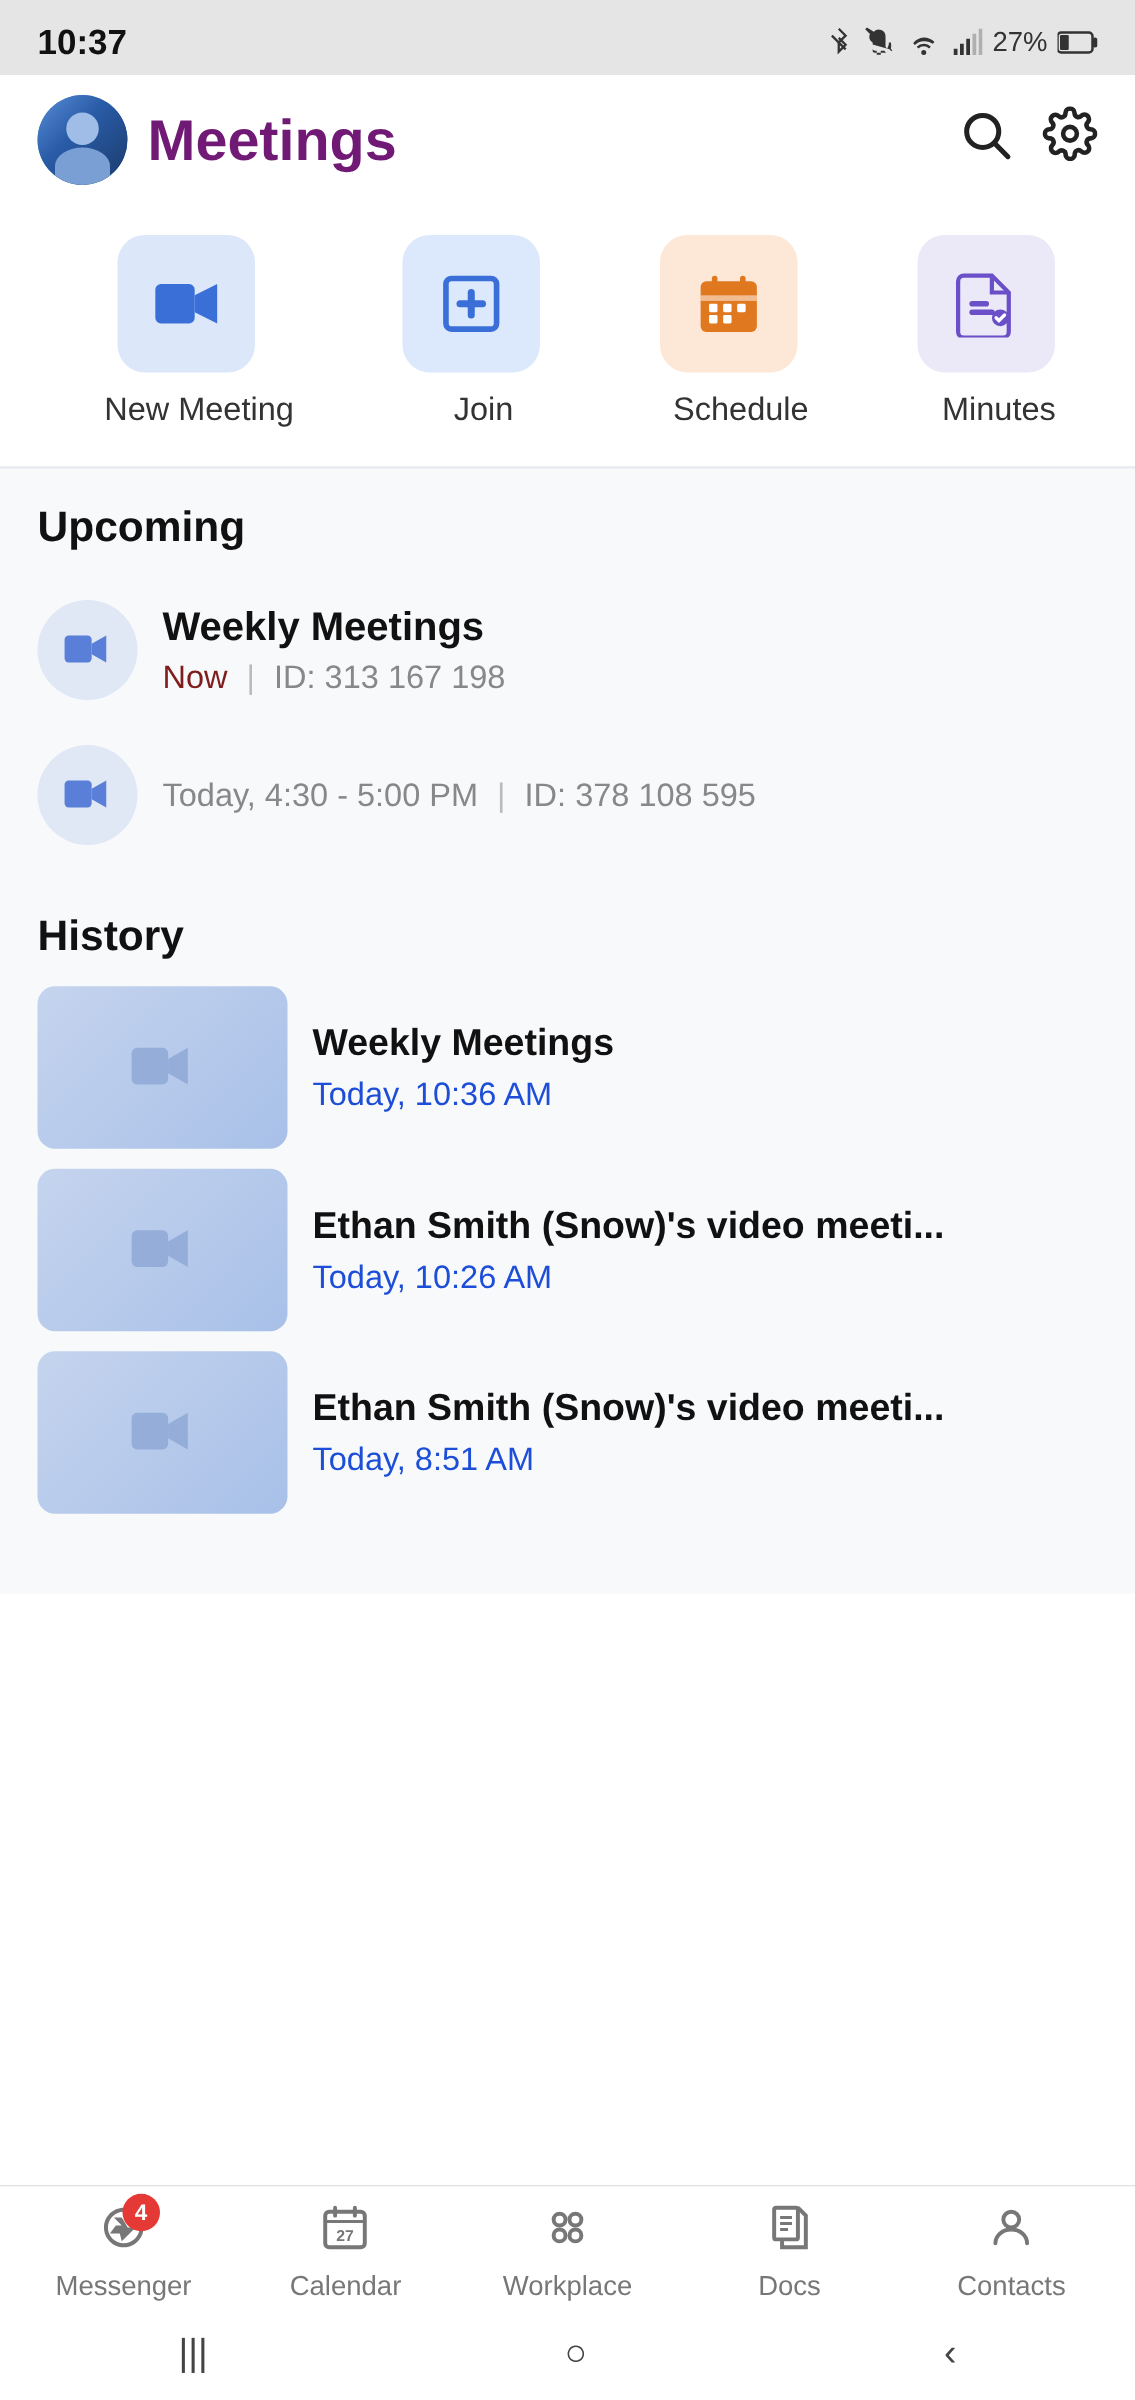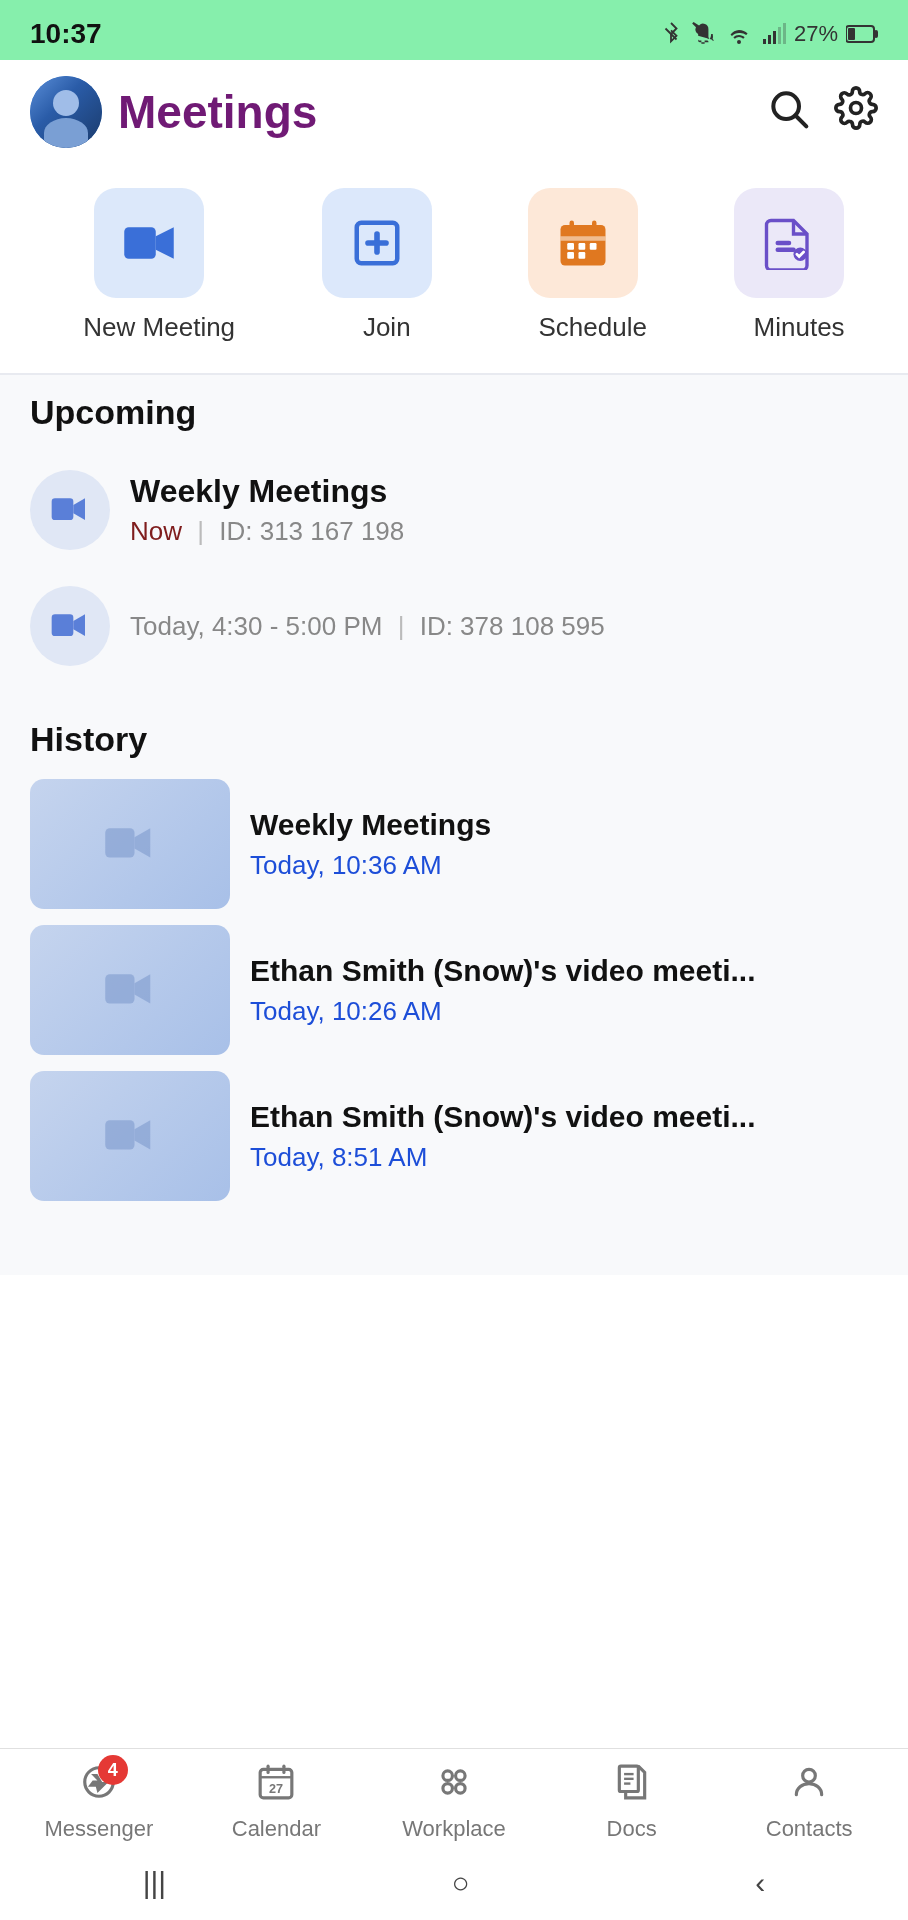--- a/index.html
+++ b/index.html
@@ -12,21 +12,21 @@
       position: relative;
       overflow-x: hidden;
     }
 
     
     .status-bar {
       display: flex;
       justify-content: space-between;
       align-items: center;
       padding: 18px 30px 10px 30px;
-      background: #86efac;
+      background: #e5e5e5;
     }
     .status-time {
       font-size: 28px;
       font-weight: 600;
       color: #111;
     }
     .status-icons {
       display: flex;
       align-items: center;
       gap: 8px;
@@ -136,21 +136,21 @@
     }
     .action-label {
       font-size: 26px;
       color: #333;
       font-weight: 400;
       margin-left: 20px;
     }
 
     
     .main-content {
-      padding: 18px 30px 0 30px;
+      padding: 28px 30px 0 30px;
       background: #f8f9fb;
       min-height: 900px;
     }
 
     
     .section-title {
       font-size: 34px;
       font-weight: 600;
       color: #111;
       margin-bottom: 20px;

